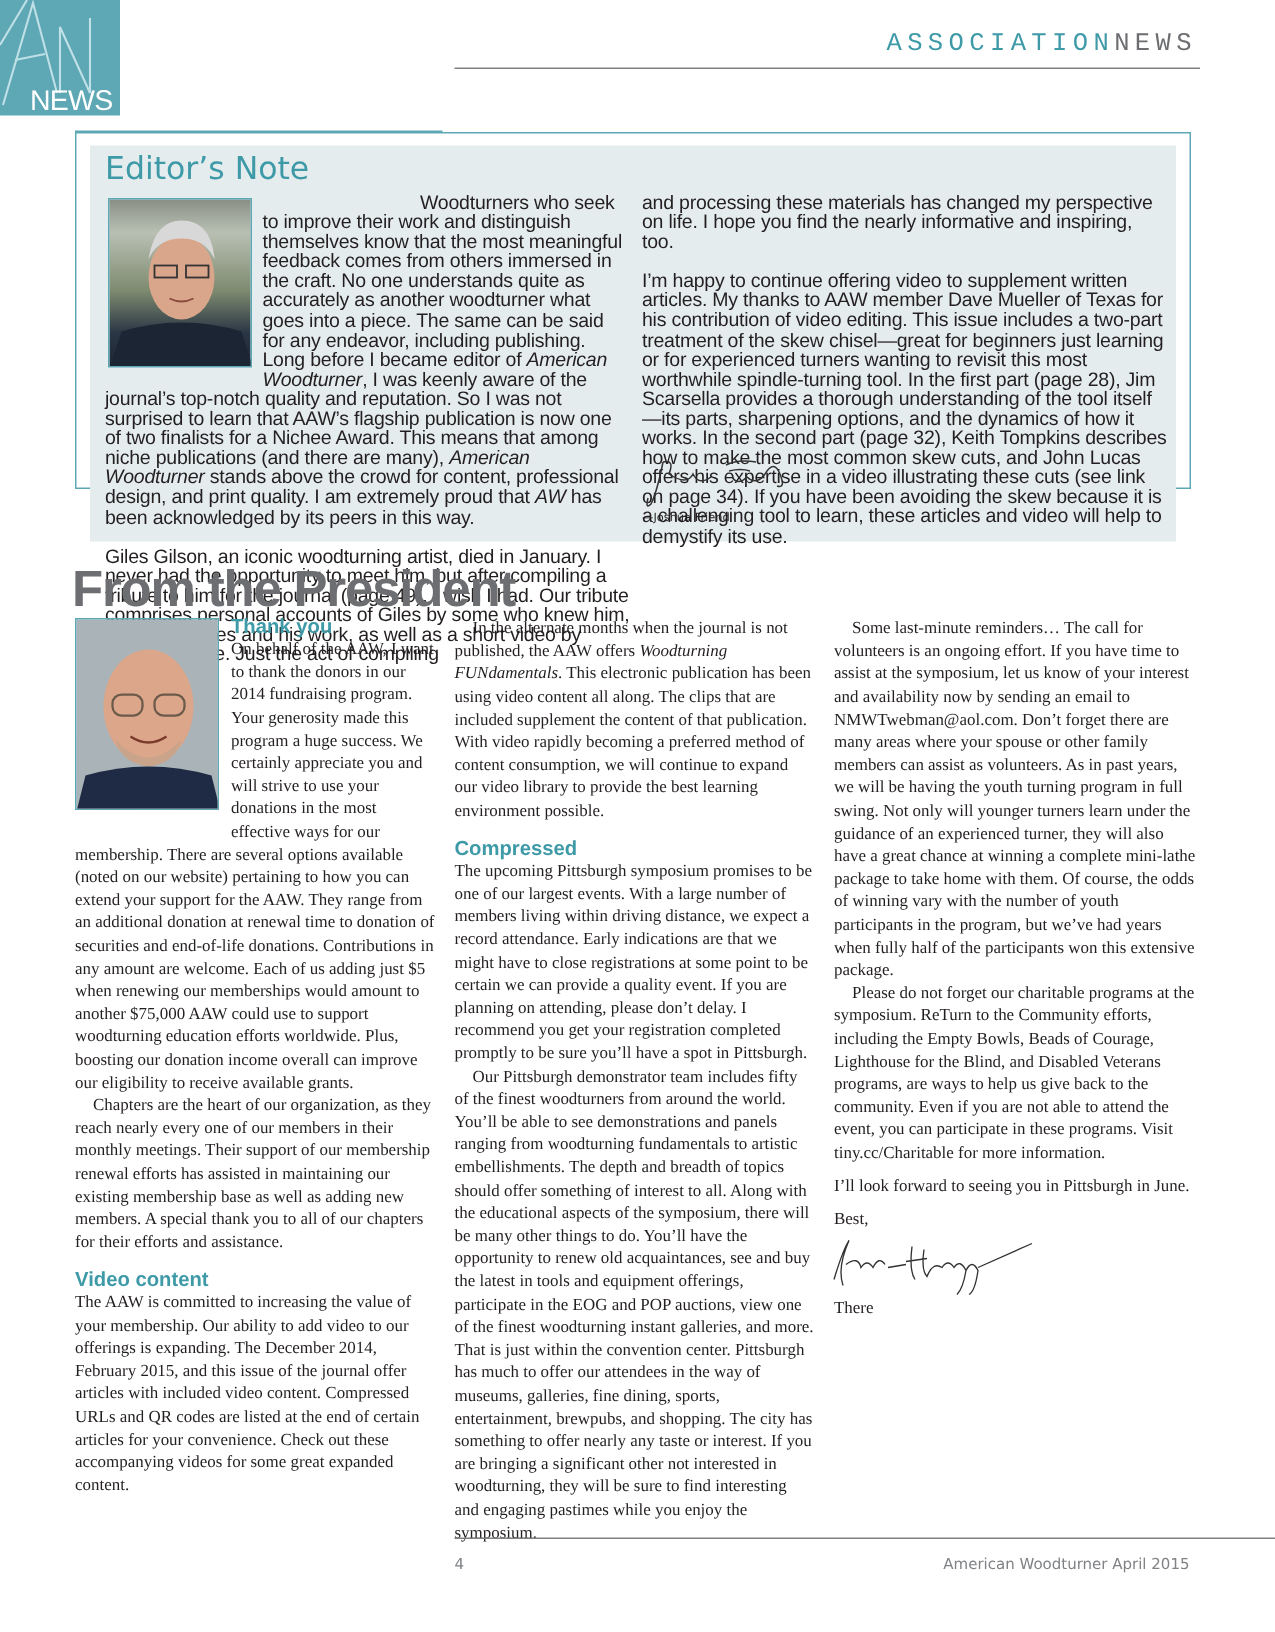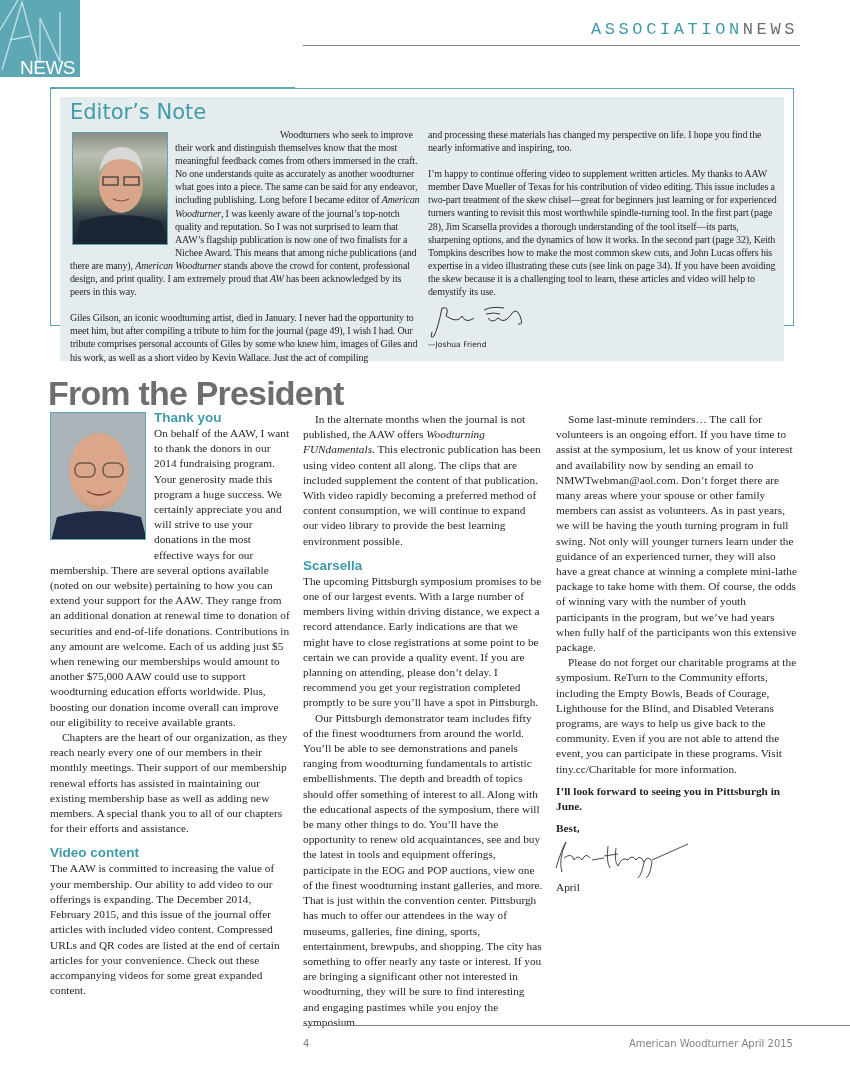--- a/index.html
+++ b/index.html
@@ -14,40 +14,40 @@
   .section-title { position: absolute; right: 52px; top: 20px; font-family: Liberation Mono, monospace; font-size: 17px; letter-spacing: 3.6px; }
   .section-title .a { color: #3f9aa8; }
   .section-title .b { color: #6d6e71; }
   .logo-rule { position: absolute; left: 50px; top: 87px; width: 245px; height: 1px; background: #5ea8b5; }
 
   
   .editor-box { position: absolute; left: 50px; top: 88px; width: 744px; height: 238px; border: 1px solid #5ea8b5; background: #ffffff; }
   .editor-inner { position: absolute; left: 9px; top: 8px; width: 724px; height: 264px; background: #e5ecee; }
   .editor-title { position: absolute; left: 10px; top: 3px; font-family: "DejaVu Sans", sans-serif; font-size: 21px; color: #3f9aa8; font-weight: normal; }
   .editor-photo { position: absolute; left: 12px; top: 35px; width: 96px; height: 113px; border: 1px solid #5ea8b5; background: linear-gradient(180deg,#8a8f86 0%,#b9c0b3 20%,#7d8a6f 55%,#2a3644 80%,#1e2733 100%); overflow: hidden; }
-  .editor-col { position: absolute; font-family: Liberation Serif, serif; font-size: 10px; line-height: 13.1px; color: #231f20; letter-spacing: -0.15px; }
+  .editor-col { position: absolute; font-family: Liberation Sans, sans-serif; font-size: 13px; line-height: 13.1px; color: #231f20; letter-spacing: -0.15px; }
   .editor-col p { margin-bottom: 13px; }
   .editor-col-left { left: 10px; top: 31px; width: 350px; }
   .editor-col-left .wrap { padding-left: 105px; display: block; }
   .editor-col-right { left: 368px; top: 31px; width: 350px; }
   .editor-sig { position: absolute; left: 368px; top: 205px; width: 120px; height: 40px; }
   .editor-signame { position: absolute; left: 368px; top: 243px; font-family: "DejaVu Sans", sans-serif; font-size: 7.6px; }
 
   
   .pres-title { position: absolute; left: 48px; top: 374px; font-family: Liberation Sans, sans-serif; font-weight: bold; font-size: 34px; color: #6d6e71; letter-spacing: -0.8px; text-align: right; }
   .pres-photo { position: absolute; left: 50px; top: 412px; width: 96px; height: 128px; border: 1px solid #5ea8b5; background: radial-gradient(ellipse at 55% 40%, #e3b49a 0%, #d09a7c 30%, #a67760 48%, #8f9aa3 52%, #b7c1c6 70%, #9aa5ac 100%); overflow: hidden; }
   .col { position: absolute; font-size: 11.3px; line-height: 15.2px; color: #231f20; }
   .col p { text-indent: 12px; }
   .col p.noindent { text-indent: 0; }
   .col h3 { font-family: Liberation Sans, sans-serif; font-weight: bold; color: #3f9aa8; font-size: 13.5px; line-height: 16px; margin: 6px 0 0 0; }
   .col1 { left: 50px; top: 410px; width: 241px; }
   .col1 .intro { margin-left: 104px; }
   .col2 { left: 303px; top: 412px; width: 240px; }
   .col3 { left: 556px; top: 412px; width: 243px; }
-  .col3 .gap { margin-top: 7px; font-weight: bold; }
+  .col3 .gap { margin-top: 7px; }
   .kurt-sig { margin: 2px 0 0 -4px; width: 140px; height: 42px; display: block; }
 
   
   .footer-rule { position: absolute; left: 303px; top: 1025px; width: 547px; height: 1px; background: #808285; }
   .page-num { position: absolute; left: 303px; top: 1038px; font-family: "DejaVu Sans", sans-serif; font-size: 10px; color: #808285; }
   .footer-pub { position: absolute; right: 57px; top: 1038px; font-family: "DejaVu Sans", sans-serif; font-size: 10px; color: #808285; }
   em { font-style: italic; }
 </style>
 </head>
 <body>
@@ -115,31 +115,31 @@
     <h3 style="margin-top:0">Thank you</h3>
   </div>
   <p class="noindent"><span style="float:left;width:104px;height:128px;"></span><span>On behalf of the AAW, I want to thank the donors in our 2014 fundraising program. Your generosity made this program a huge success. We certainly appreciate you and will strive to use your donations in the most effective ways for our membership. There are several options available (noted on our website) pertaining to how you can extend your support for the AAW. They range from an additional donation at renewal time to donation of securities and end-of-life donations. Contributions in any amount are welcome. Each of us adding just $5 when renewing our memberships would amount to another $75,000 AAW could use to support woodturning education efforts worldwide. Plus, boosting our donation income overall can improve our eligibility to receive available grants.</span></p>
   <p>Chapters are the heart of our organization, as they reach nearly every one of our members in their monthly meetings. Their support of our membership renewal efforts has assisted in maintaining our existing membership base as well as adding new members. A special thank you to all of our chapters for their efforts and assistance.</p>
   <h3 style="margin-top:9px">Video content</h3>
   <p class="noindent">The AAW is committed to increasing the value of your membership. Our ability to add video to our offerings is expanding. The December 2014, February 2015, and this issue of the journal offer articles with included video content. Compressed URLs and QR codes are listed at the end of certain articles for your convenience. Check out these accompanying videos for some great expanded content.</p>
 </div>
 
 <div class="col col2">
   <p><span>In the alternate months when the journal is not published, the AAW offers </span><em>Woodturning FUNdamentals</em><span>. This electronic publication has been using video content all along. The clips that are included supplement the content of that publication. With video rapidly becoming a preferred method of content consumption, we will continue to expand our video library to provide the best learning environment possible.</span></p>
-  <h3 style="margin-top:9px">Scarsella</h3>
+  <h3 style="margin-top:9px">Compressed</h3>
   <p class="noindent">The upcoming Pittsburgh symposium promises to be one of our largest events. With a large number of members living within driving distance, we expect a record attendance. Early indications are that we might have to close registrations at some point to be certain we can provide a quality event. If you are planning on attending, please don’t delay. I recommend you get your registration completed promptly to be sure you’ll have a spot in Pittsburgh.</p>
   <p>Our Pittsburgh demonstrator team includes fifty of the finest woodturners from around the world. You’ll be able to see demonstrations and panels ranging from woodturning fundamentals to artistic embellishments. The depth and breadth of topics should offer something of interest to all. Along with the educational aspects of the symposium, there will be many other things to do. You’ll have the opportunity to renew old acquaintances, see and buy the latest in tools and equipment offerings, participate in the EOG and POP auctions, view one of the finest woodturning instant galleries, and more. That is just within the convention center. Pittsburgh has much to offer our attendees in the way of museums, galleries, fine dining, sports, entertainment, brewpubs, and shopping. The city has something to offer nearly any taste or interest. If you are bringing a significant other not interested in woodturning, they will be sure to find interesting and engaging pastimes while you enjoy the symposium.</p>
 </div>
 
 <div class="col col3">
   <p>Some last-minute reminders… The call for volunteers is an ongoing effort. If you have time to assist at the symposium, let us know of your interest and availability now by sending an email to NMWTwebman@aol.com. Don’t forget there are many areas where your spouse or other family members can assist as volunteers. As in past years, we will be having the youth turning program in full swing. Not only will younger turners learn under the guidance of an experienced turner, they will also have a great chance at winning a complete mini-lathe package to take home with them. Of course, the odds of winning vary with the number of youth participants in the program, but we’ve had years when fully half of the participants won this extensive package.</p>
   <p>Please do not forget our charitable programs at the symposium. ReTurn to the Community efforts, including the Empty Bowls, Beads of Courage, Lighthouse for the Blind, and Disabled Veterans programs, are ways to help us give back to the community. Even if you are not able to attend the event, you can participate in these programs. Visit tiny.cc/Charitable for more information.</p>
   <p class="noindent gap">I’ll look forward to seeing you in Pittsburgh in June.</p>
   <p class="noindent gap">Best,</p>
   <svg class="kurt-sig" viewBox="0 0 140 42">
     <path d="M4 30 Q10 10 14 4 M14 4 Q6 22 10 34 M12 20 Q20 14 22 22 Q26 16 30 22 Q34 14 38 20 M40 22 L52 20 M56 8 Q54 24 58 30 M52 18 L66 16 M64 10 Q62 24 66 28 Q70 18 76 22 Q80 16 84 22 Q88 16 92 24 Q90 36 86 40 M92 24 Q96 16 100 24 Q98 38 94 40 M100 22 L136 6" fill="none" stroke="#333" stroke-width="0.9"></path>
   </svg>
-  <p class="noindent">April</p>
+  <p class="noindent">There</p>
 </div>
 
 <div class="footer-rule"></div>
 <div class="page-num">4</div>
 <div class="footer-pub">American Woodturner April 2015</div>
 
 </body></html>

